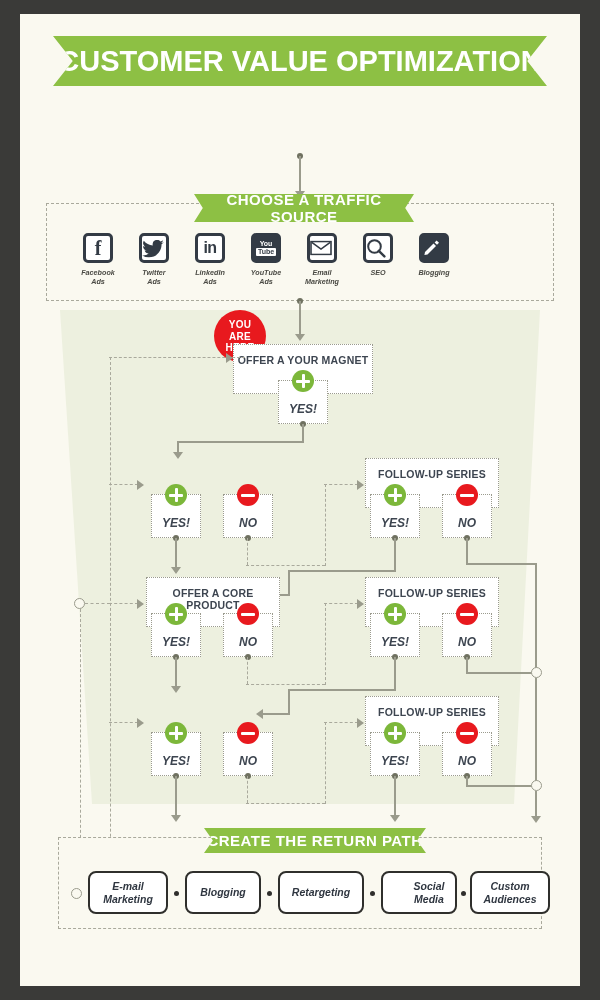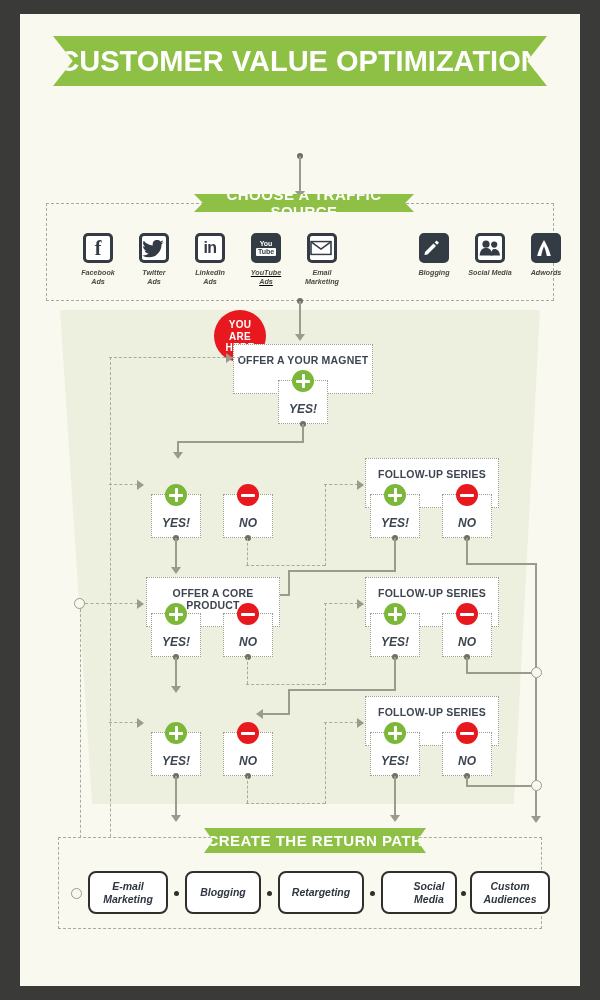--- a/index.html
+++ b/index.html
@@ -186,21 +186,21 @@
   <div class="ribbon title" style="left:33px;top:22px;width:494px;height:50px;">
     <span>CUSTOMER VALUE OPTIMIZATION</span>
   </div>
 
   <div class="dotj" style="left:277px;top:139px;"></div>
   <div class="ln lnv" style="left:279.2px;top:142px;height:37px;"></div>
   <div class="arrow-d" style="left:275px;top:177px;"></div>
 
   <div class="dash-box" style="left:26px;top:189px;width:508px;height:98px;background:#faf9f0;"></div>
 
-  <div class="ribbon sub" style="left:174px;top:180px;width:220px;height:18px;justify-content:center;">
+  <div class="ribbon sub" style="left:174px;top:180px;width:220px;height:28px;justify-content:center;">
     <span>CHOOSE A TRAFFIC SOURCE</span>
   </div>
 
   <div class="tsrc" style="left:47px;top:219px;">
     <div class="ticon">
       <div class="glyph" style="font-size:20px;font-weight:bold;font-family:'Liberation Serif',serif;">f</div>
     </div>
     <div class="tlabel">
       <div>Facebook</div>
       <div>Ads</div>
@@ -222,21 +222,21 @@
   <div class="tsrc" style="left:159px;top:219px;">
     <div class="ticon">
       <div class="glyph" style="font-size:16px;font-weight:bold;letter-spacing:-.5px;">in</div>
     </div>
     <div class="tlabel">
       <div>LinkedIn</div>
       <div>Ads</div>
     </div>
   </div>
 
-  <div class="tsrc" style="left:215px;top:219px;text-decoration:underline;">
+  <div class="tsrc" style="left:215px;top:219px;">
     <div class="ticon fill">
       <div class="glyph" style="font-size:7px;font-weight:bold;color:#fff;line-height:1.15;">
         <div>You</div><div style="background:#fff;color:#333b45;display:inline-block;padding:0 2px;border-radius:1px;">Tube</div>
       </div>
     </div>
     <div class="tlabel">
       <div>YouTube</div>
       <div>Ads</div>
     </div>
   </div>
@@ -247,60 +247,47 @@
         <rect x="1" y="1" width="20" height="13" fill="none" stroke="#333b45" stroke-width="1.6"></rect>
         <path d="M1.8 1.8 L11 8.6 L20.2 1.8" fill="none" stroke="#333b45" stroke-width="1.6"></path>
       </svg>
     </div>
     <div class="tlabel">
       <div>Email</div>
       <div>Marketing</div>
     </div>
   </div>
 
+  <div class="tsrc" style="left:327px;top:219px;">
+    <div class="ticon">
+      <svg class="glyph" width="20" height="20" viewBox="0 0 20 20">
+        <circle cx="8.5" cy="8.5" r="6.3" fill="none" stroke="#333b45" stroke-width="2"></circle>
+        <line x1="12.8" y1="12.8" x2="18.4" y2="18.4" stroke="#333b45" stroke-width="2.4" stroke-linecap="round"></line>
+      </svg>
+    </div>
+    <div class="tlabel">
+      <div>SEO</div>
+      <div></div>
+    </div>
+  </div>
 
   <div class="tsrc" style="left:383px;top:219px;">
     <div class="ticon fill">
       <svg class="glyph" width="18" height="18" viewBox="0 0 18 18">
         <path d="M3 13 L11.5 4.5 L14 7 L5.5 15.5 L2.4 16z" fill="#fff"></path>
         <path d="M12.6 3.4 L14.6 1.4 L17 3.8 L15 5.8z" fill="#fff"></path>
       </svg>
     </div>
     <div class="tlabel">
       <div>Blogging</div>
       <div></div>
     </div>
   </div>
 
-  <div class="tsrc" style="left:439px;top:219px;">
-    <div class="ticon">
-      <svg class="glyph" width="24" height="18" viewBox="0 0 24 18">
-        <circle cx="8" cy="5.2" r="3.6" fill="#333b45"></circle>
-        <circle cx="16.2" cy="5.6" r="3.1" fill="#333b45"></circle>
-        <path d="M1.6 16.4 C2 10.8 5 9 8 9 C11 9 14 10.8 14.4 16.4 Z" fill="#333b45"></path>
-        <path d="M12.8 16.4 C13.2 11.6 14.6 10 16.4 10 C18.6 10 21.4 11.2 22 16.4 Z" fill="#333b45"></path>
-      </svg>
-    </div>
-    <div class="tlabel">
-      <div>Social Media</div>
-      <div></div>
-    </div>
-  </div>
-
-  <div class="tsrc" style="left:495px;top:219px;">
-    <div class="ticon fill">
-      <svg class="glyph" width="20" height="20" viewBox="0 0 20 20">
-        <path d="M10 2 C7 7 4.4 13 3.2 18 L7.2 18 C7.8 14 9 10.6 10 8.2 C11 10.6 12.2 14 12.8 18 L16.8 18 C15.6 13 13 7 10 2 Z" fill="#fff"></path>
-      </svg>
-    </div>
-    <div class="tlabel">
-      <div>Adwords</div>
-      <div></div>
-    </div>
-  </div>
+
 
   <div class="dotj" style="left:277px;top:284px;"></div>
   <div class="ln lnv" style="left:279.2px;top:287px;height:35px;"></div>
   <div class="arrow-d" style="left:275px;top:320px;"></div>
 
   <div id="pin" style="left:194px;top:296px;">
     <div class="head"></div>
     <div class="tip"></div>
     <div class="txt">
       <div>YOU</div>

